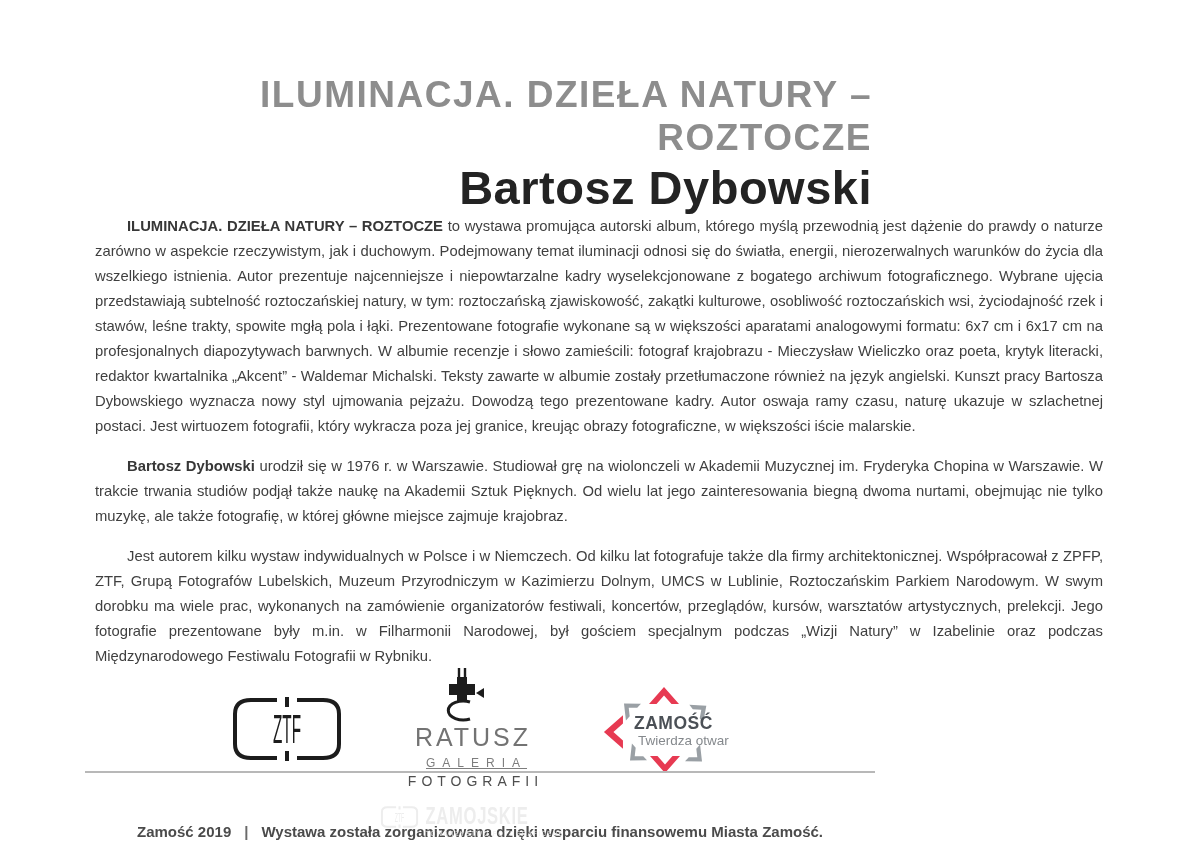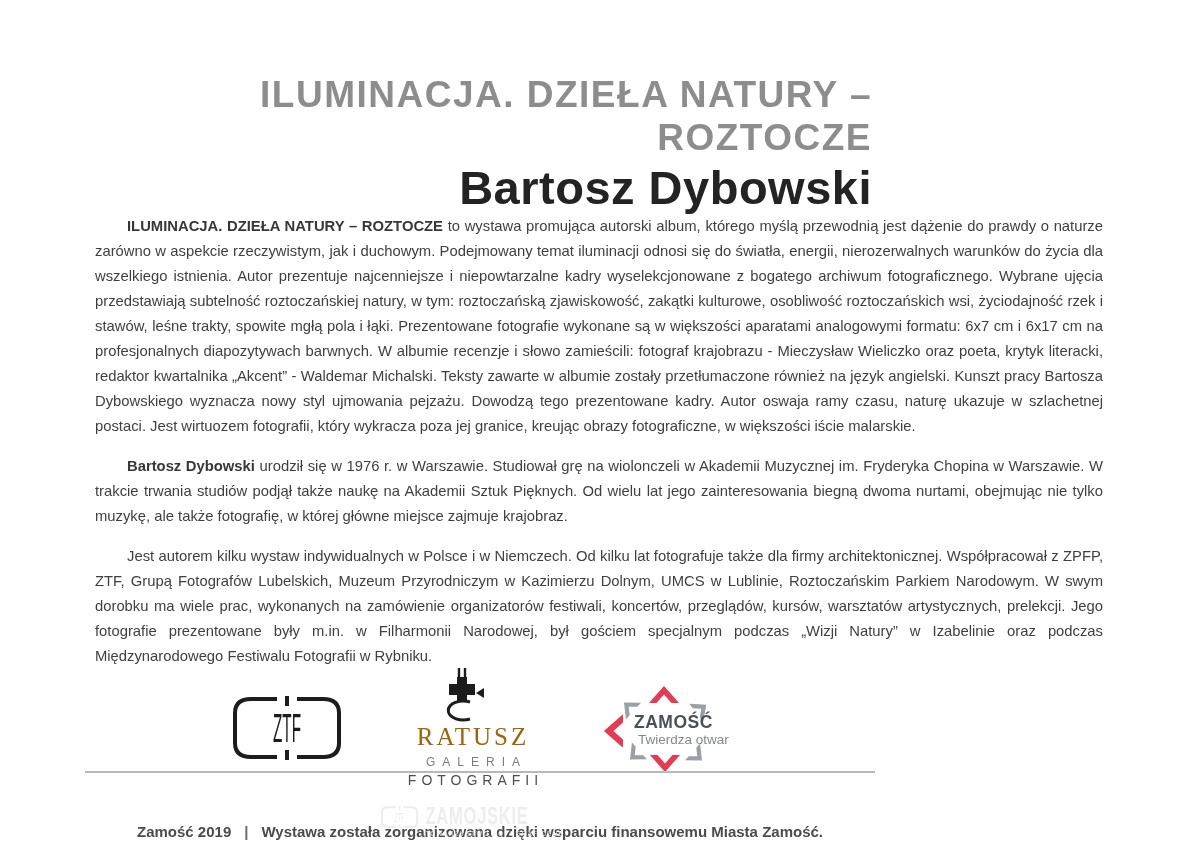--- a/index.html
+++ b/index.html
@@ -14,22 +14,22 @@
   
   .content{position:absolute;top:199px;left:80px;width:1038px;color:#3f3f3f;font-size:14.8px;line-height:25px;text-align:justify;}
   .para{margin:15px;text-indent:32px;}
   .para.gap{margin-top:15px;}
   .para .lead{font-weight:700;color:#373737;}
 
   
   .logos{position:absolute;top:668px;left:0;width:100%;display:flex;justify-content:center;align-items:center;gap:54px;}
   .ratusz{width:152px;text-align:center;}
   .ratusz-icon{display:block;margin:0 auto 1px auto;position:relative;left:-10px;}
-  .ratusz-name{font-family:Liberation Serif, serif;font-size:25px;letter-spacing:3px;color:#a16207;}
-  .ratusz-sub1{margin-top:4px;font-size:12px;letter-spacing:7px;color:#7d7d7d;padding-left:7px;}
+  .ratusz-name{font-family:Liberation Sans, sans-serif;font-size:25px;letter-spacing:3px;color:#737373;}
+  .ratusz-sub1{margin-top:4px;font-size:12px;letter-spacing:7px;color:#7d7d7d;padding-left:7px;text-decoration:underline;}
   .ratusz-sub2{margin-top:3px;font-size:14px;letter-spacing:5px;color:#4e4e4e;padding-left:5px;}
 
   
   .rule{position:absolute;top:771px;left:85px;right:85px;height:2px;background:#b8b8b8;}
   .footer-line{position:absolute;top:823px;left:0;width:100%;text-align:center;font-size:15px;color:#4b4b4b;font-weight:bold;}
   .footer-line .pipe{margin:0 13px;color:#6a6a6a;}
 
   
   .watermark{position:absolute;top:805px;left:50%;transform:translateX(-50%);display:flex;align-items:flex-start;gap:7px;color:#ededed;}
   .wm-name{font-size:23px;font-weight:700;letter-spacing:1px;transform:scaleX(0.72);transform-origin:left top;line-height:1;white-space:nowrap;}

